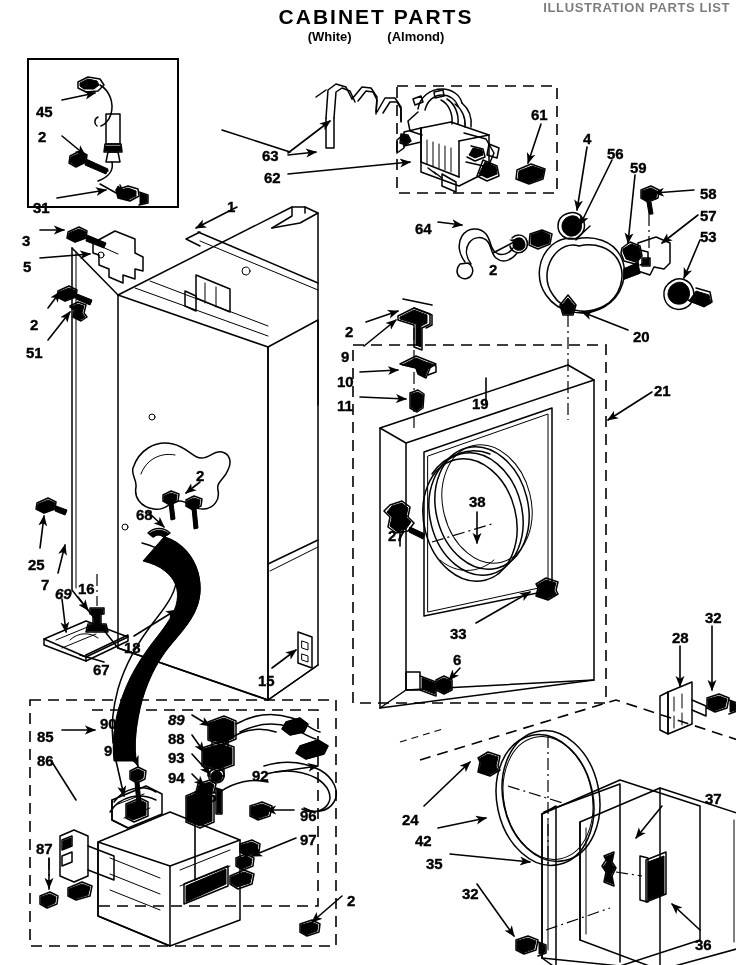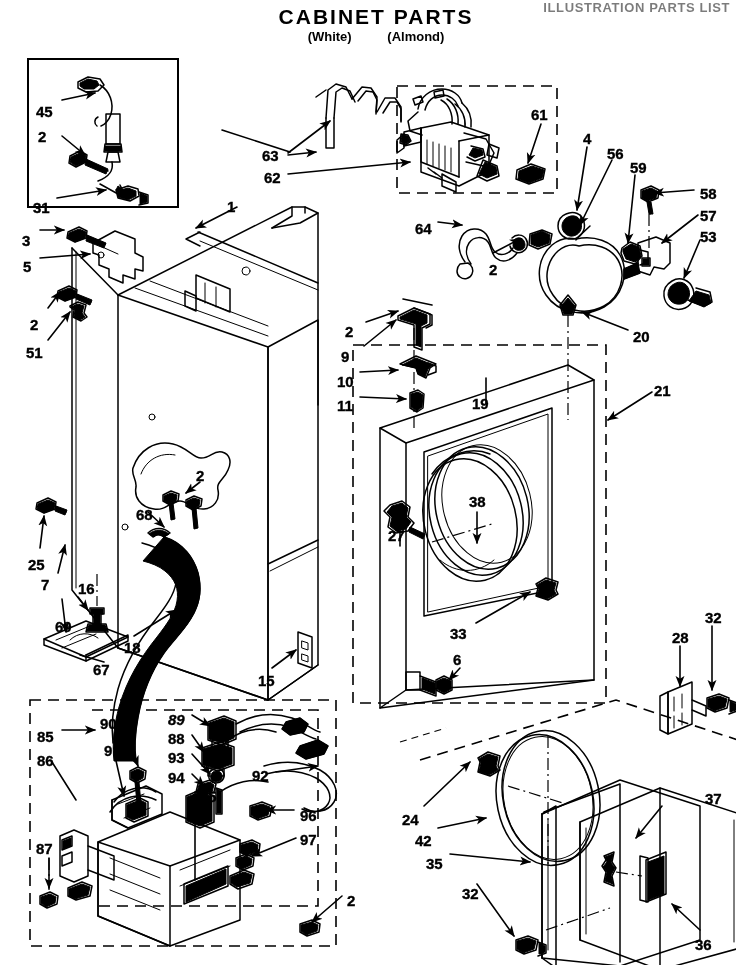--- a/index.html
+++ b/index.html
@@ -600,21 +600,21 @@
       <div class="callout" style="left: 654px; top: 383px;">21</div>
       <div class="callout" style="left: 633px; top: 329px;">20</div>
       <div class="callout" style="left: 469px; top: 494px;">38</div>
       <div class="callout" style="left: 388px; top: 528px;">27</div>
       <div class="callout" style="left: 450px; top: 626px;">33</div>
       <div class="callout" style="left: 453px; top: 652px;">6</div>
       <div class="callout" style="left: 196px; top: 468px;">2</div>
       <div class="callout" style="left: 128px; top: 507px; margin-left: 8px;">68</div>
       <div class="callout" style="left: 28px; top: 557px;">25</div>
       <div class="callout" style="left: 41px; top: 577px;">7</div>
-      <div class="callout" style="left: 55px; top: 619px;">69</div>
+      <div class="callout" style="left: 55px; top: 586px; font-style: italic;">69</div>
       <div class="callout" style="left: 78px; top: 581px;">16</div>
       <div class="callout" style="left: 124px; top: 640px;">18</div>
       <div class="callout" style="left: 93px; top: 662px;">67</div>
       <div class="callout" style="left: 258px; top: 673px; text-align: right;">15</div>
       <div class="callout" style="left: 672px; top: 630px;">28</div>
       <div class="callout" style="left: 705px; top: 610px;">32</div>
       <div class="callout" style="left: 37px; top: 729px;">85</div>
       <div class="callout" style="left: 37px; top: 753px;">86</div>
       <div class="callout" style="left: 36px; top: 841px;">87</div>
       <div class="callout" style="left: 100px; top: 716px;">90</div>

